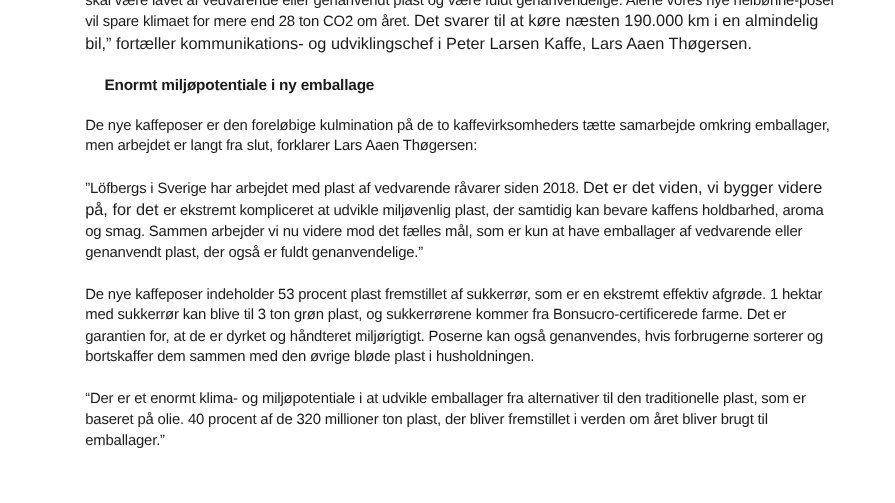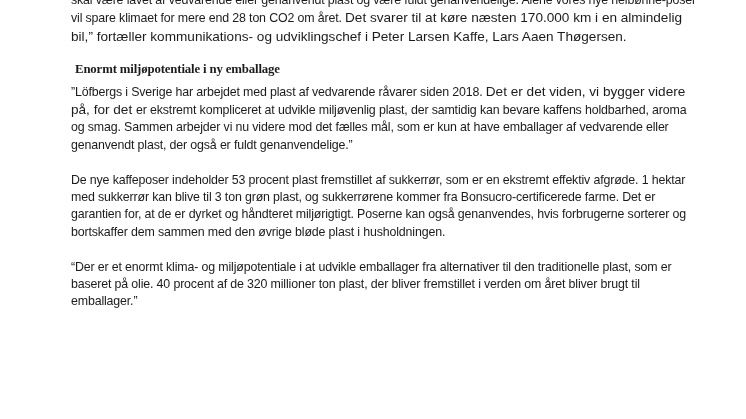--- a/index.html
+++ b/index.html
@@ -25,41 +25,43 @@
     letter-spacing: -0.15px;
   }
   .para {
     margin: 0 0 17.4px 0;
     max-width: 634px;
   }
   .para.first {
     margin-bottom: 15px;
   }
   .heading {
-    margin: 4px;
+    margin: 16px;
     font-weight: bold;
     font-size: 12.8px;
-    font-family: Liberation Serif, serif;
   }
   .run-alt {
     font-size: 13.6px;
     letter-spacing: 0;
   }
 </style>
 </head>
 <body>
 
 <div class="page">
 
   <p class="para first">
-    <span>skal være lavet af vedvarende eller genanvendt plast og være fuldt genanvendelige. Alene vores nye helbønne-poser vil spare klimaet for mere end 28 ton CO2 om året. </span><span class="run-alt">Det svarer til at køre næsten 170.000 km i en almindelig bil,” fortæller kommunikations- og udviklingschef i Peter Larsen Kaffe, Lars Aaen Thøgersen.</span>
+    <span>skal være lavet af vedvarende eller genanvendt plast og være fuldt genanvendelige. Alene vores nye helbønne-poser vil spare klimaet for mere end 28 ton CO2 om året. </span><span class="run-alt">Det svarer til at køre næsten 190.000 km i en almindelig bil,” fortæller kommunikations- og udviklingschef i Peter Larsen Kaffe, Lars Aaen Thøgersen.</span>
   </p>
 
   <h2 class="heading">Enormt miljøpotentiale i ny emballage</h2>
 
+  <p class="para">
+    <span>De nye kaffeposer er den foreløbige kulmination på de to kaffevirksomheders tætte samarbejde omkring emballager, men arbejdet er langt fra slut, forklarer Lars Aaen Thøgersen:</span>
+  </p>
 
   <p class="para">
     <span>”Löfbergs i Sverige har arbejdet med plast af vedvarende råvarer siden 2018. </span><span class="run-alt">Det er det viden, vi bygger videre på, for det </span><span>er ekstremt kompliceret at udvikle miljøvenlig plast, der samtidig kan bevare kaffens holdbarhed, aroma og smag. Sammen arbejder vi nu videre mod det fælles mål, som er kun at have emballager af vedvarende eller genanvendt plast, der også er fuldt genanvendelige.”</span>
   </p>
 
   <p class="para">
     <span>De nye kaffeposer indeholder 53 procent plast fremstillet af sukkerrør, som er en ekstremt effektiv afgrøde. 1 hektar med sukkerrør kan blive til 3 ton grøn plast, og sukkerrørene kommer fra Bonsucro-certificerede farme. Det er garantien for, at de er dyrket og håndteret miljørigtigt. Poserne kan også genanvendes, hvis forbrugerne sorterer og bortskaffer dem sammen med den øvrige bløde plast i husholdningen.</span>
   </p>
 
 

